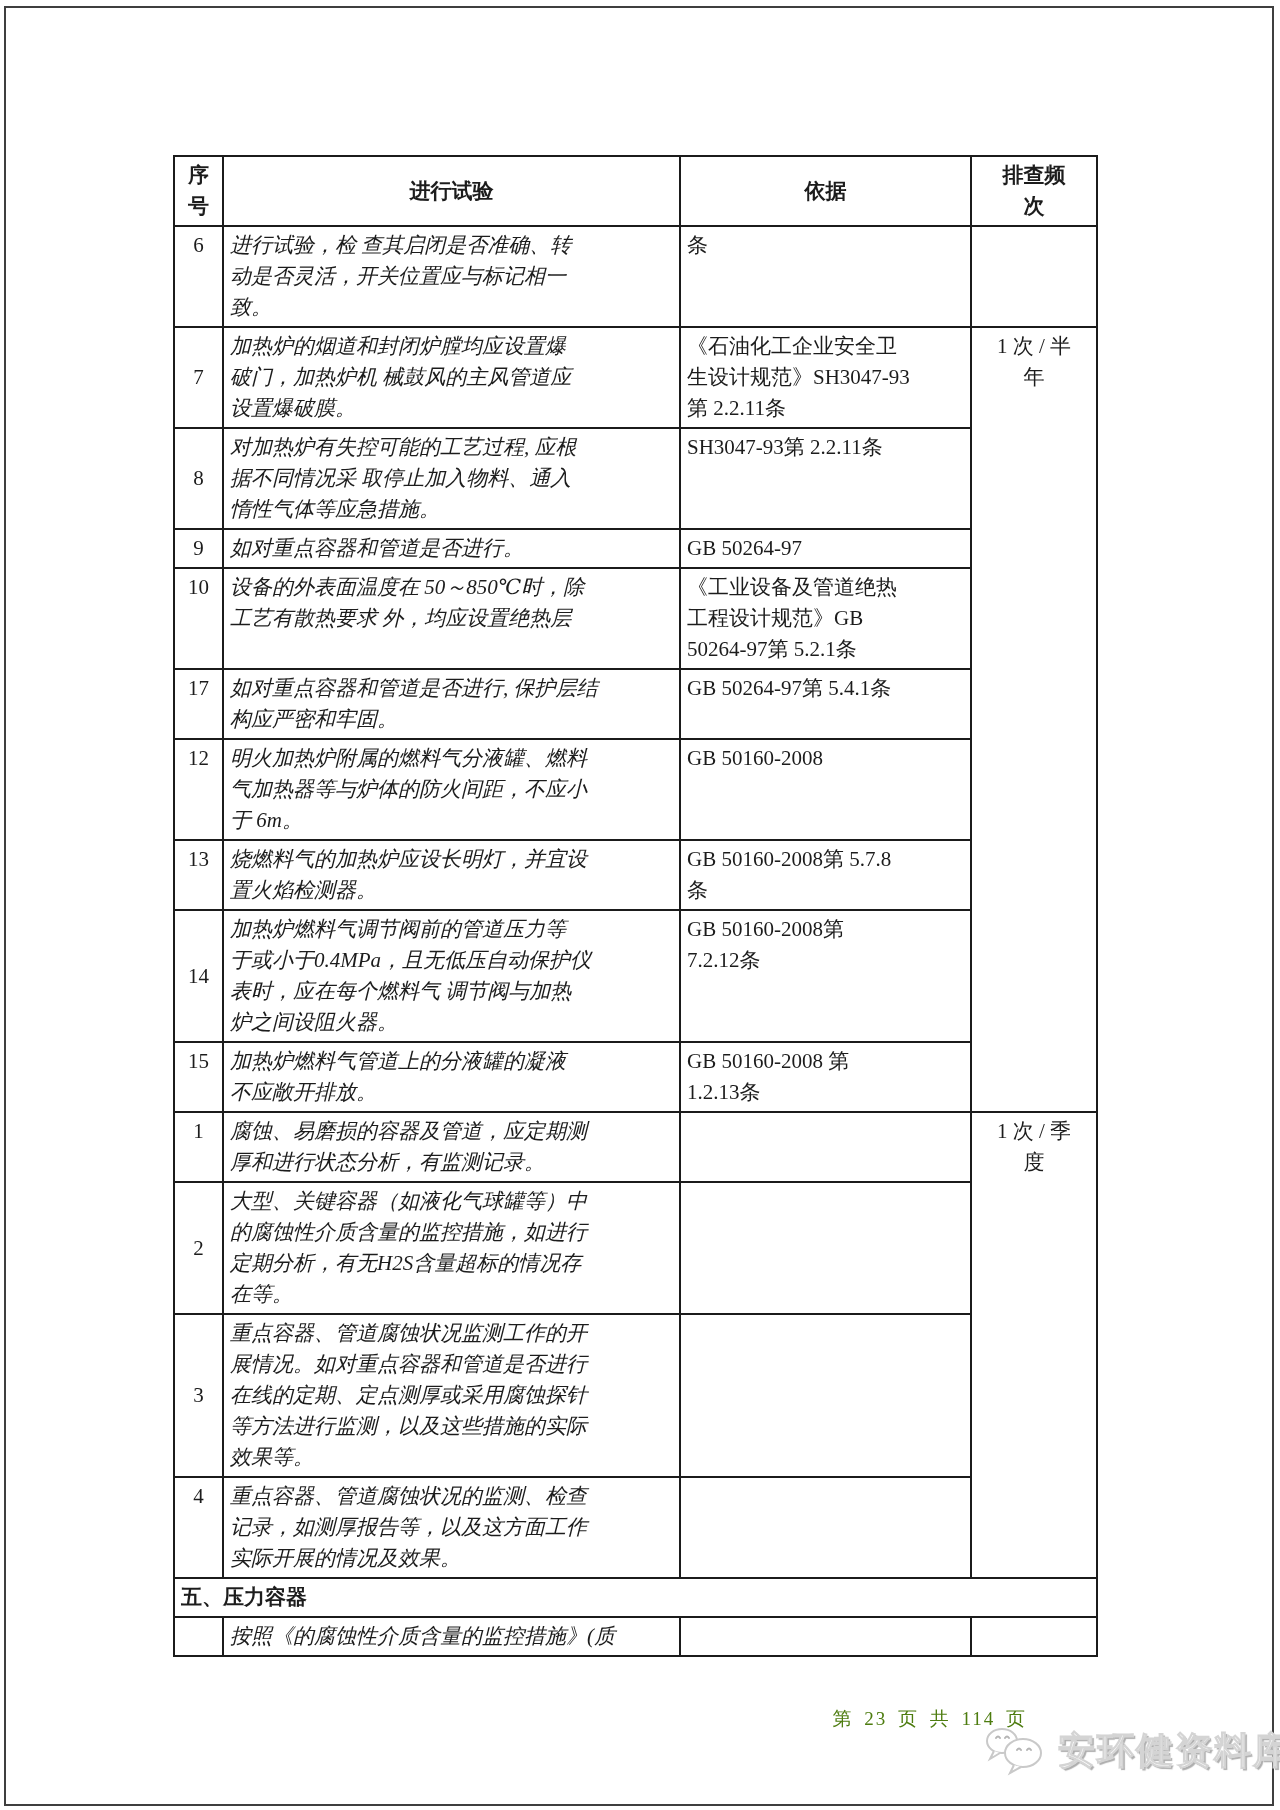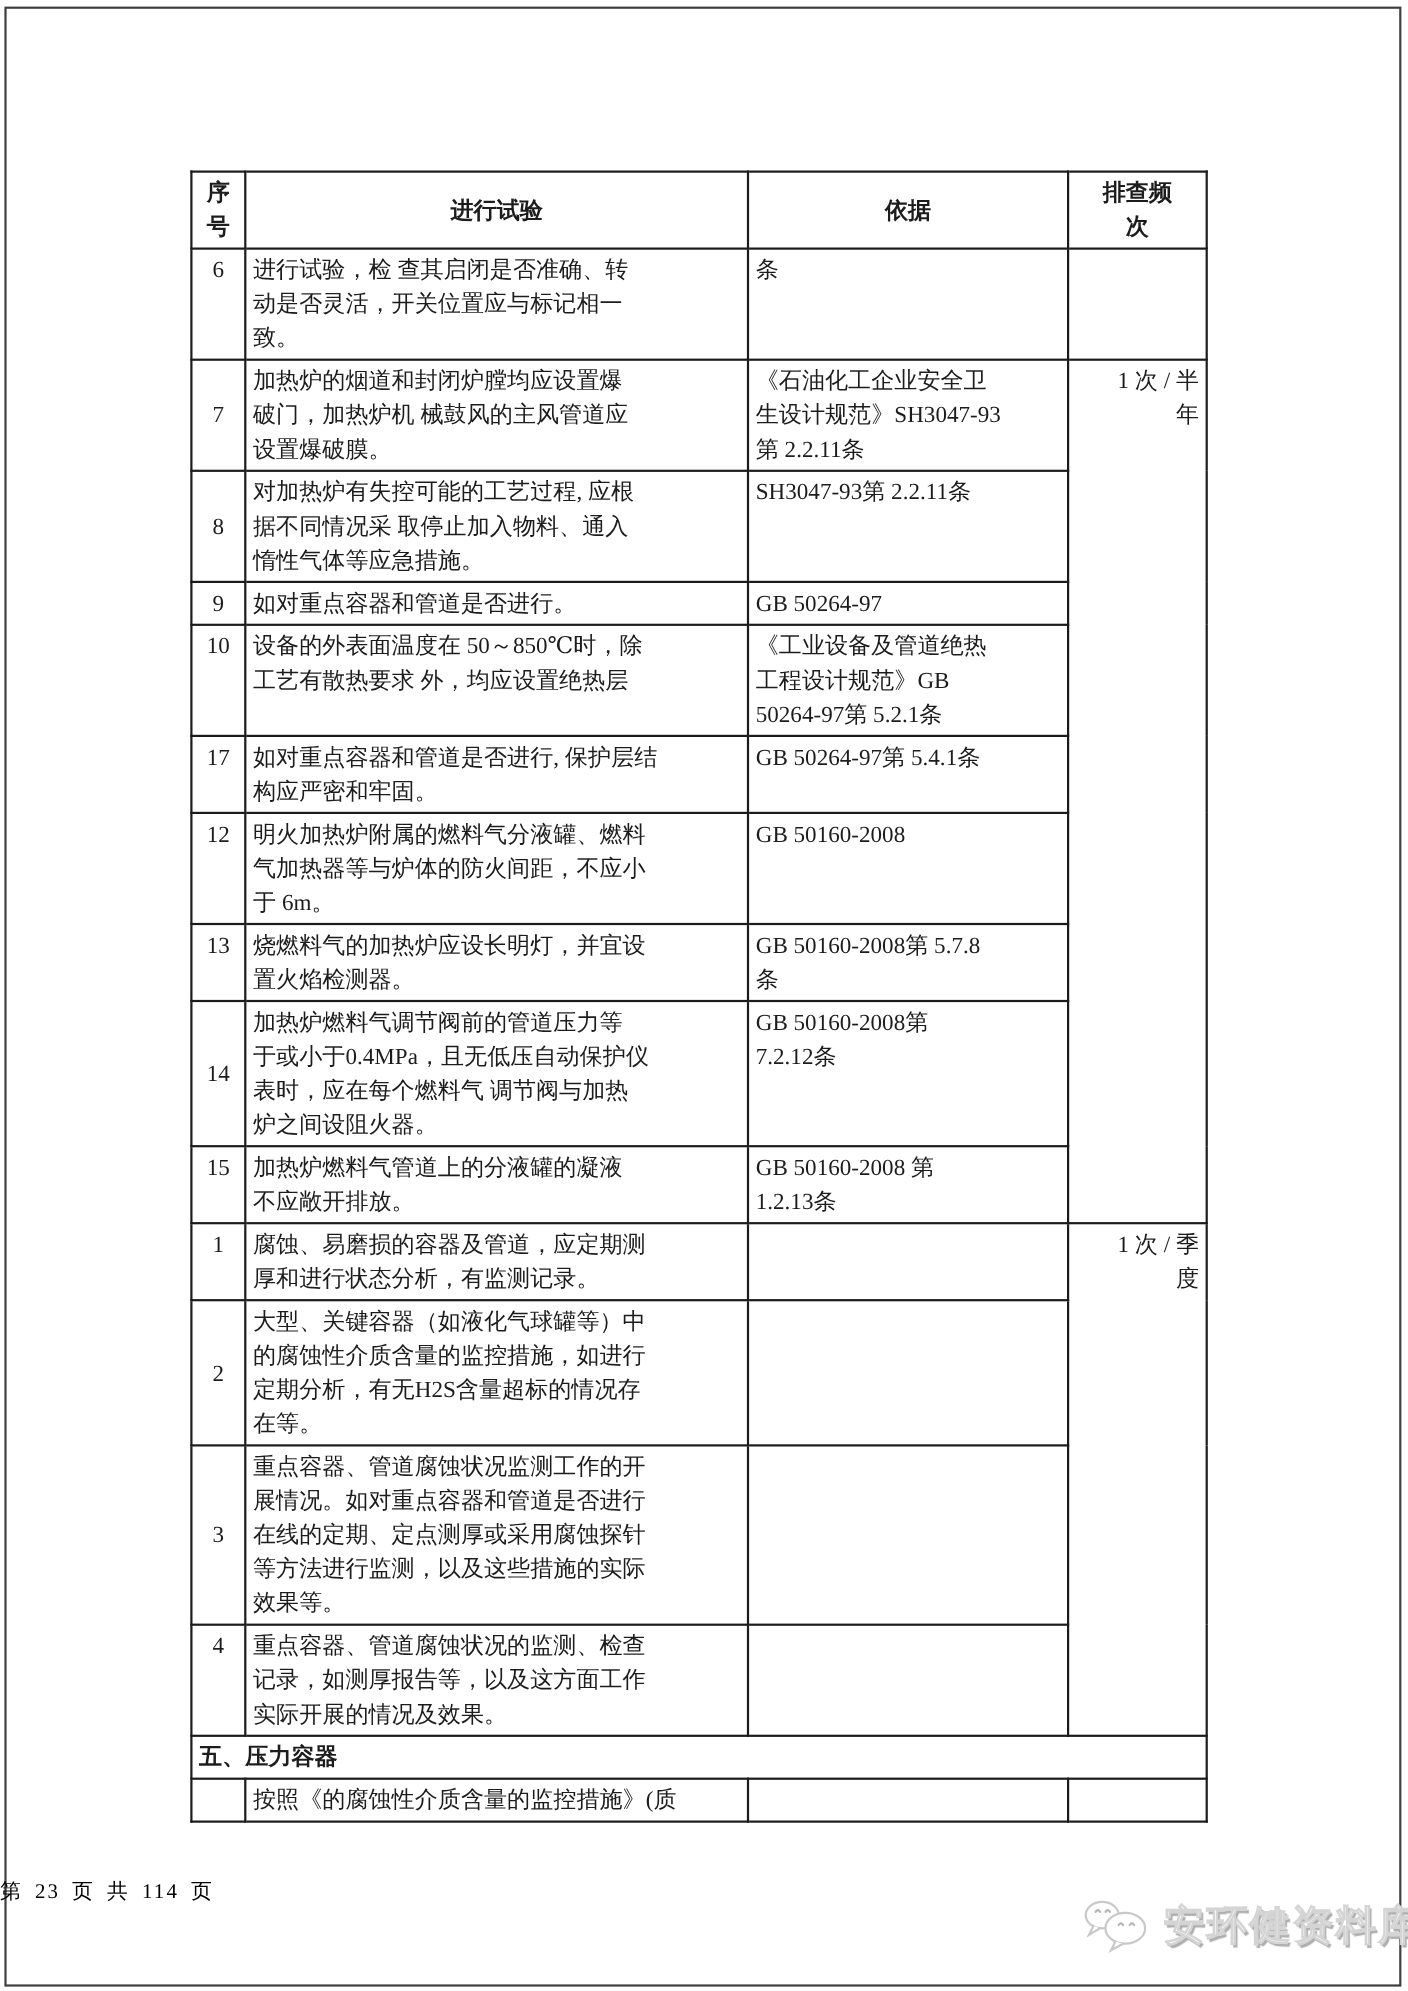--- a/index.html
+++ b/index.html
@@ -32,31 +32,31 @@
   }
   .doc-table th{
     font-weight:bold;
     text-align:center;
     vertical-align:middle;
     height:61px;
     white-space:pre-line;
   }
   .num{text-align:center;vertical-align:top;padding-left:2px;padding-right:2px;}
   .num.mid{vertical-align:middle;}
-  .content{padding-left:12px;padding-right:8px;text-align:left;}
+  .content{padding-left:12px;padding-right:8px;text-align:left;font-style:italic;}
   .basis{padding-left:9px;padding-right:4px;text-align:left;}
-  .freq{padding-left:8px;padding-right:2px;text-align:right;vertical-align:top;}
+  .freq{padding-left:8px;padding-right:2px;text-align:center;vertical-align:top;}
   .section-cell{padding-left:10px;font-weight:600;margin-left:27px;}
   .footer{
     position:absolute;left:0;top:1706px;width:1027px;
-    text-align:left;
+    text-align:right;
     font-size:19px;
     letter-spacing:2px;
     word-spacing:4px;
-    color:#000000;
+    color:#4d7c0f;
   }
   .watermark{
     position:absolute;left:980px;top:1726px;
     display:flex;align-items:center;gap:10px;
     user-select:none;
   }
   .watermark .wm-text{
     font-size:37px;
     font-weight:bold;
     letter-spacing:2px;

